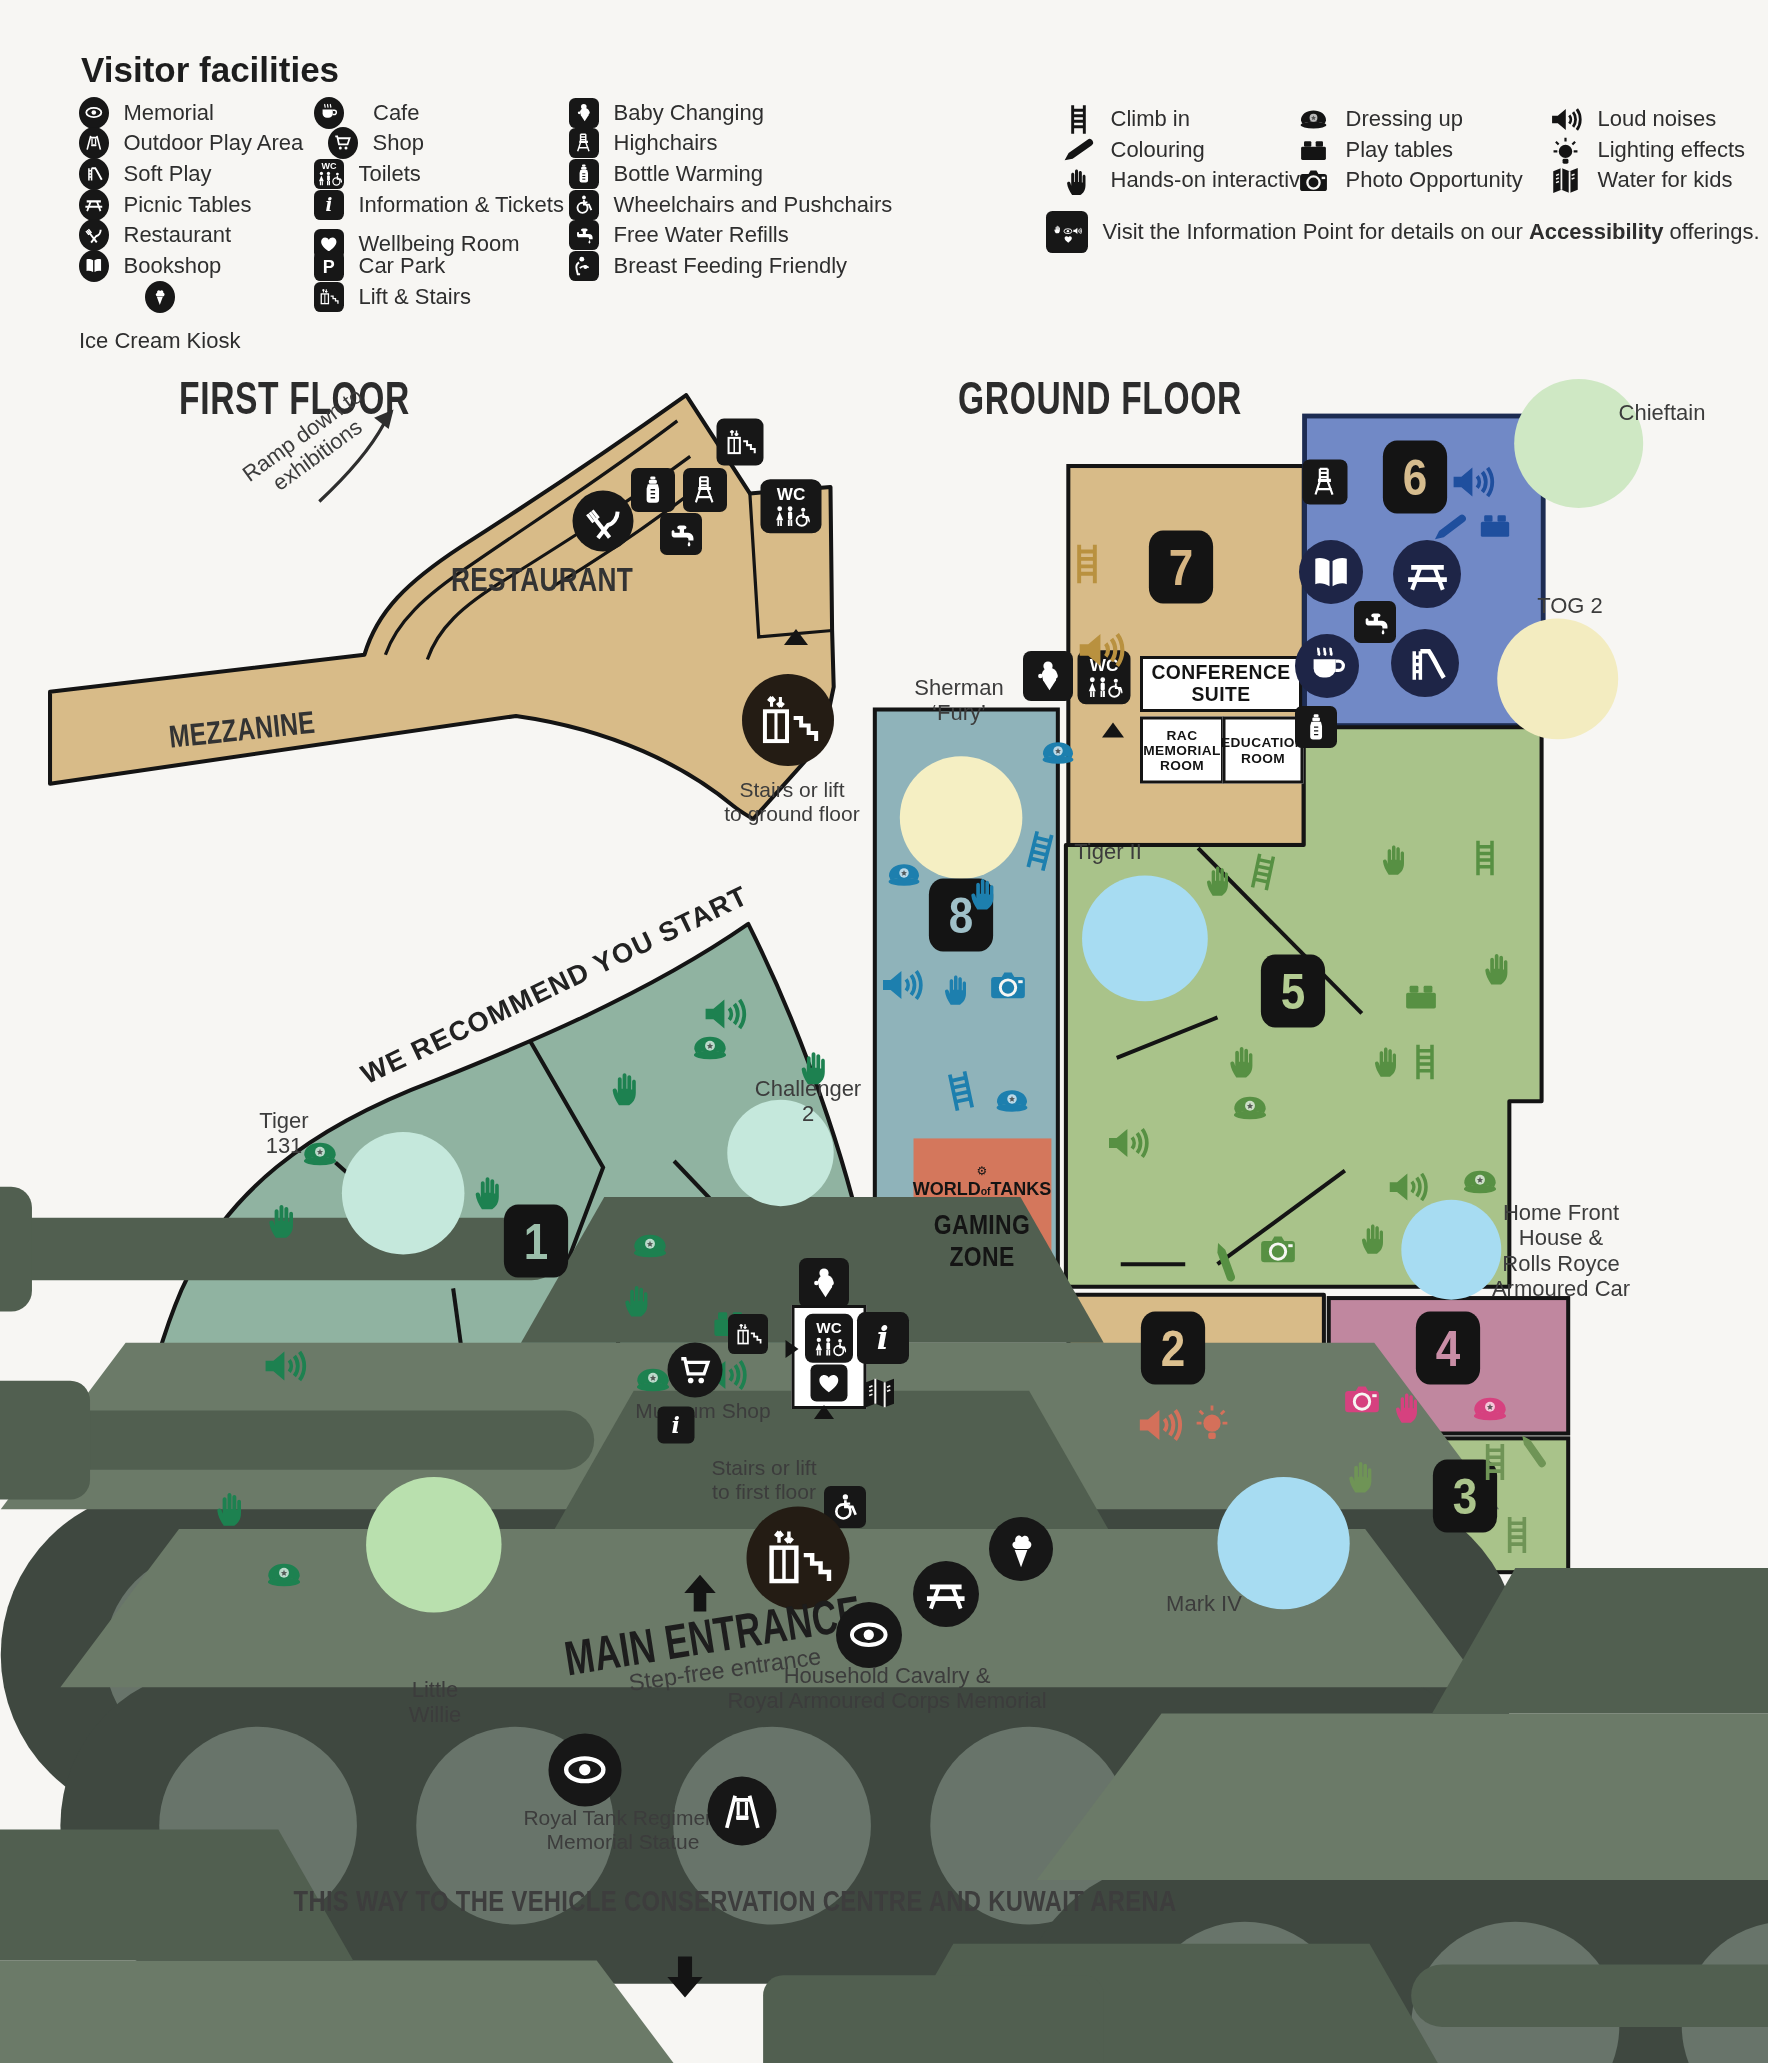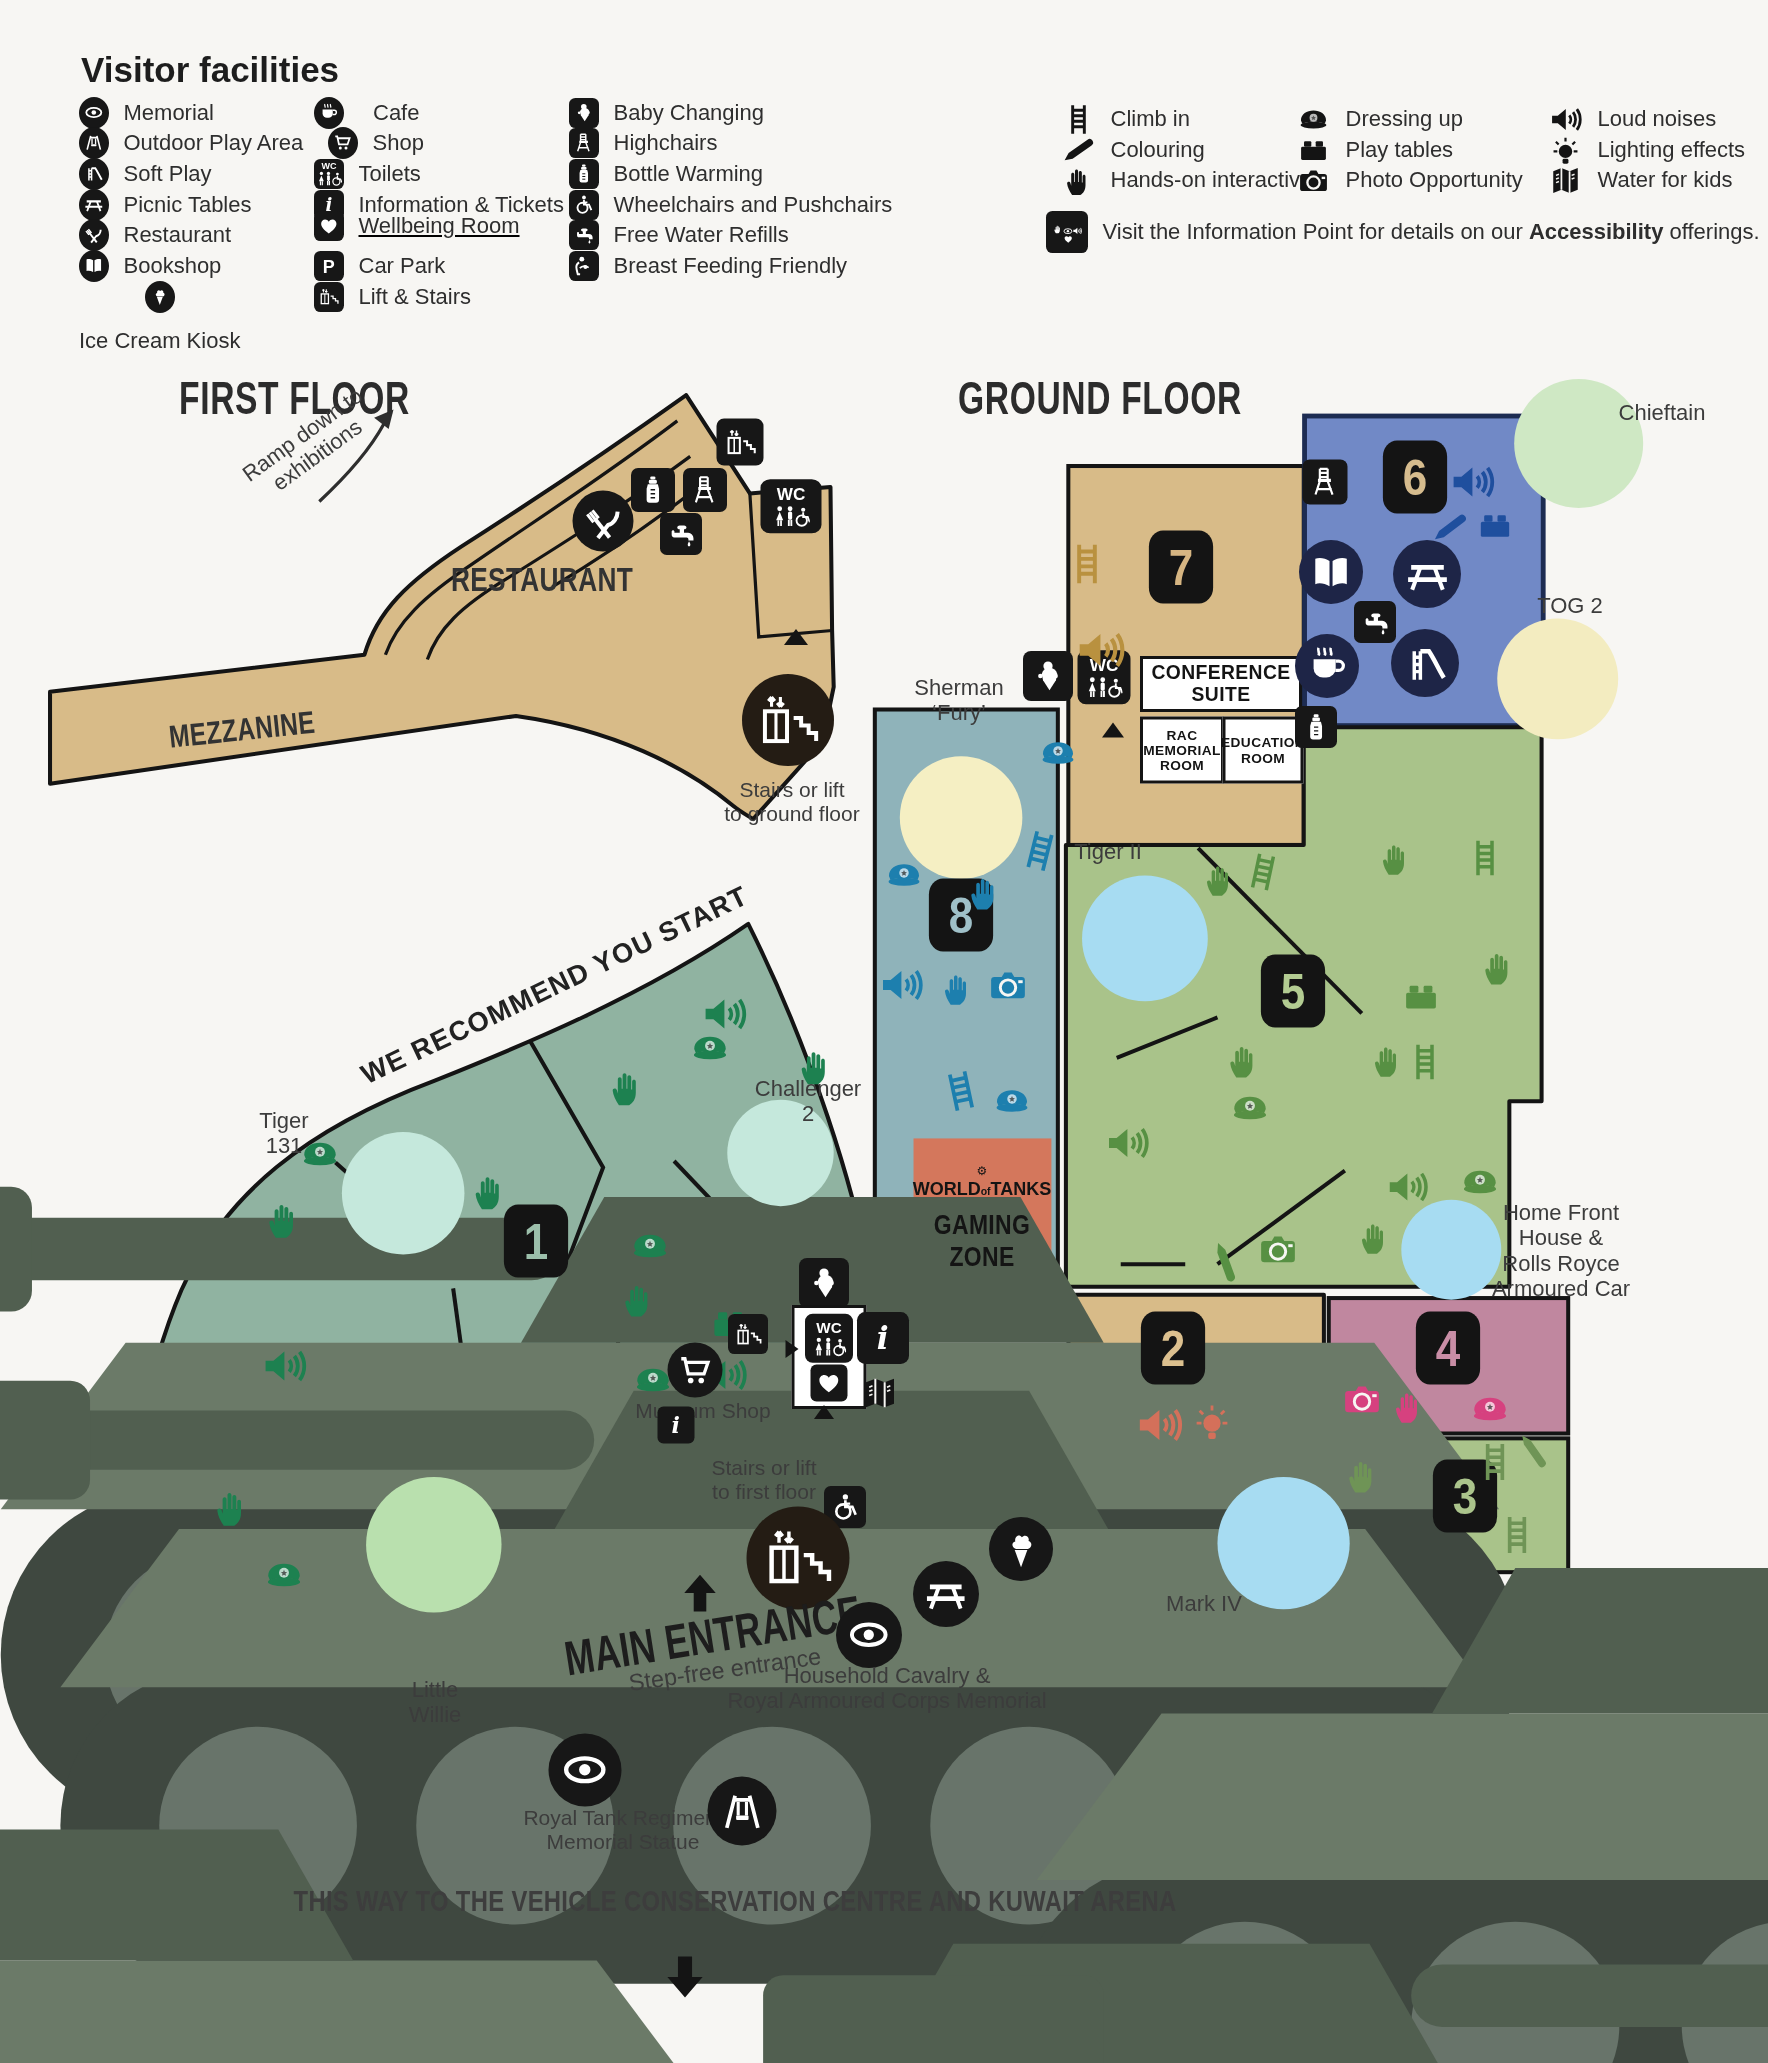--- a/index.html
+++ b/index.html
@@ -427,21 +427,21 @@
       <span class="txt">Toilets</span>
     </div>
 <div class="lrow" style="left:314px;top:189px;">
       <span class="lsq">
         <svg viewBox="0 0 26.625 26.625" width="21.5" height="21.5">
           <use href="#s-infoi"></use>
         </svg>
       </span>
       <span class="txt">Information &amp; Tickets</span>
     </div>
-<div class="lrow" style="left:314px;top:210px;text-decoration:underline;">
+<div class="lrow" style="left:314px;top:228px;">
       <span class="lsq">
         <svg viewBox="0 0 26.625 26.625" width="21.5" height="21.5">
           <use href="#s-heart"></use>
         </svg>
       </span>
       <span class="txt">Wellbeing Room</span>
     </div>
 <div class="lrow" style="left:314px;top:250px;">
       <span class="lsq">
         <svg viewBox="0 0 26.625 26.625" width="21.5" height="21.5">

